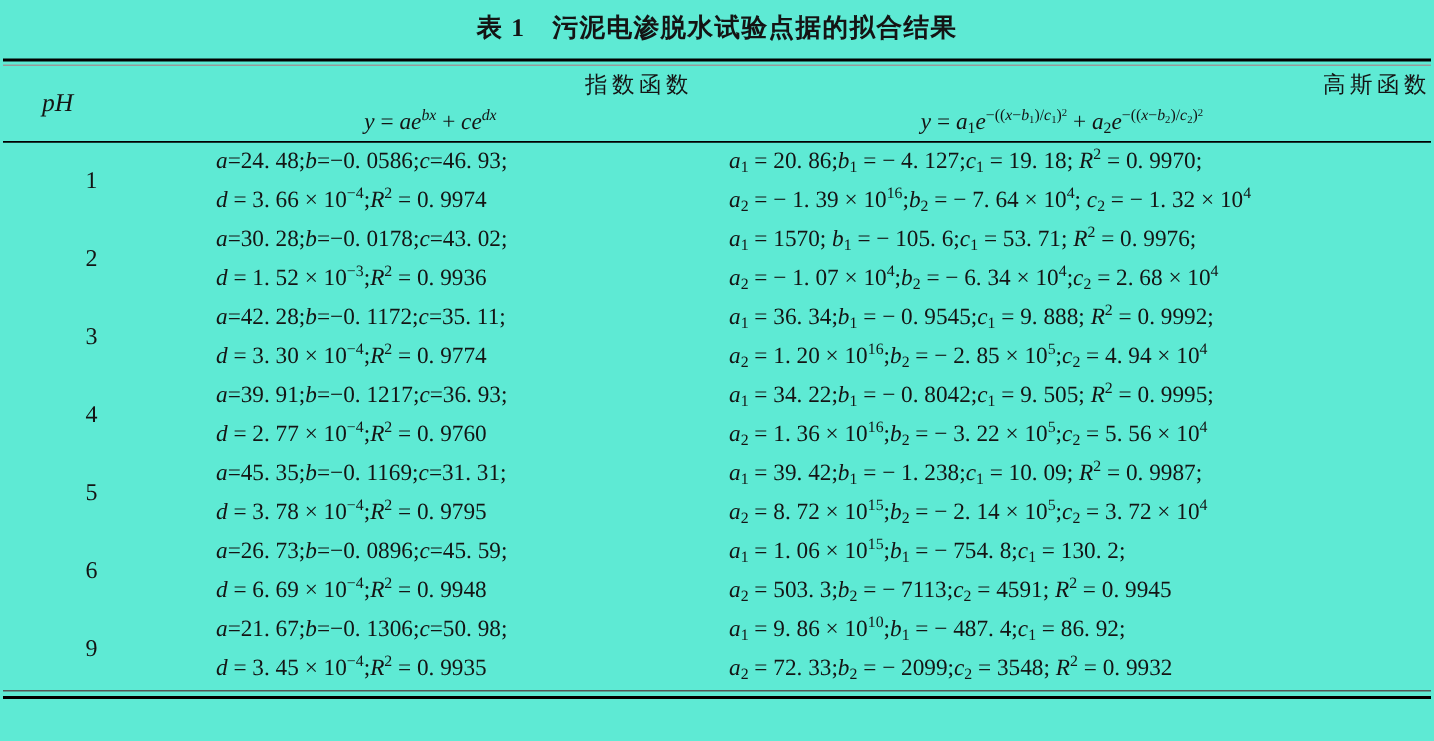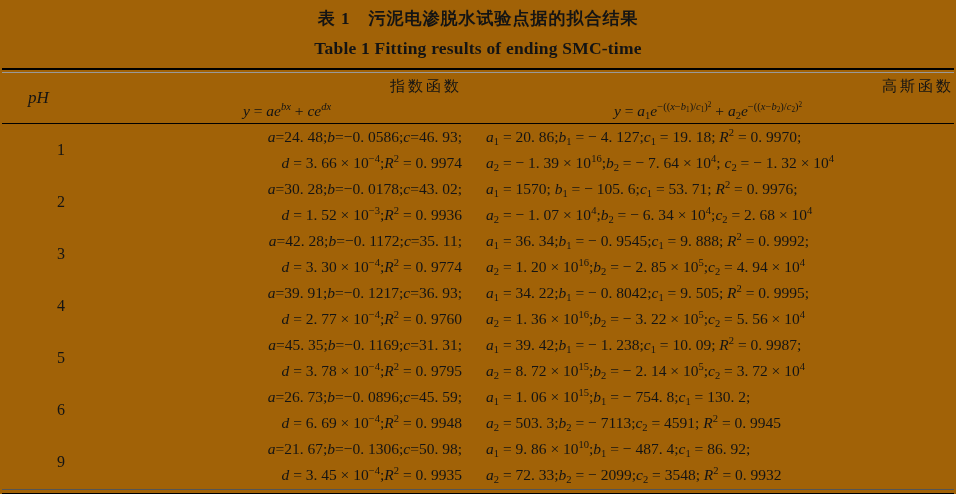--- a/index.html
+++ b/index.html
@@ -6,21 +6,21 @@
     margin: 0;
     padding: 0;
     background: #ffffff;
     color: #141414;
     font-family: "Liberation Serif", "DejaVu Serif", serif;
   }
   .page {
     position: relative;
     width: 956px;
     height: 494px;
-    background: #a16207;
+    background: #5eead4;
     overflow: hidden;
   }
   .title-cn {
     text-align: center;
     font-weight: bold;
     font-size: 17px;
     padding-top: 7px;
     letter-spacing: 1px;
   }
   .title-en {
@@ -76,21 +76,21 @@
   tbody td {
     padding: 0;
     height: 52px;
     vertical-align: middle;
   }
   td.ph {
     text-align: left;
     padding-left: 55px;
     font-size: 16px;
   }
-  td.exp   { padding-left: 32px; text-align: right; }
+  td.exp   { padding-left: 32px; }
   td.gauss { padding-left: 24px; }
   .mline {
     font-size: 15.5px;
     line-height: 26px;
     white-space: nowrap;
   }
   sup, sub {
     font-size: 68%;
     line-height: 0;
   }
@@ -98,21 +98,20 @@
   sub { vertical-align: -0.25em; }
   sup sup { vertical-align: 0.4em; }
   i { font-style: italic; }
 </style>
 </head>
 <body>
 
 <div class="page">
 
   <div class="title-cn">表 1　污泥电渗脱水试验点据的拟合结果</div>
-  <div class="title-en">Table 1   Fitting results of ending SMC-time</div>
 
   <div class="top-rules">
     <div class="rule rule-thick"></div>
     <div class="rule rule-top-echo"></div>
   </div>
 
   <table class="fit">
     <colgroup>
       <col class="c-ph">
       <col class="c-exp">

